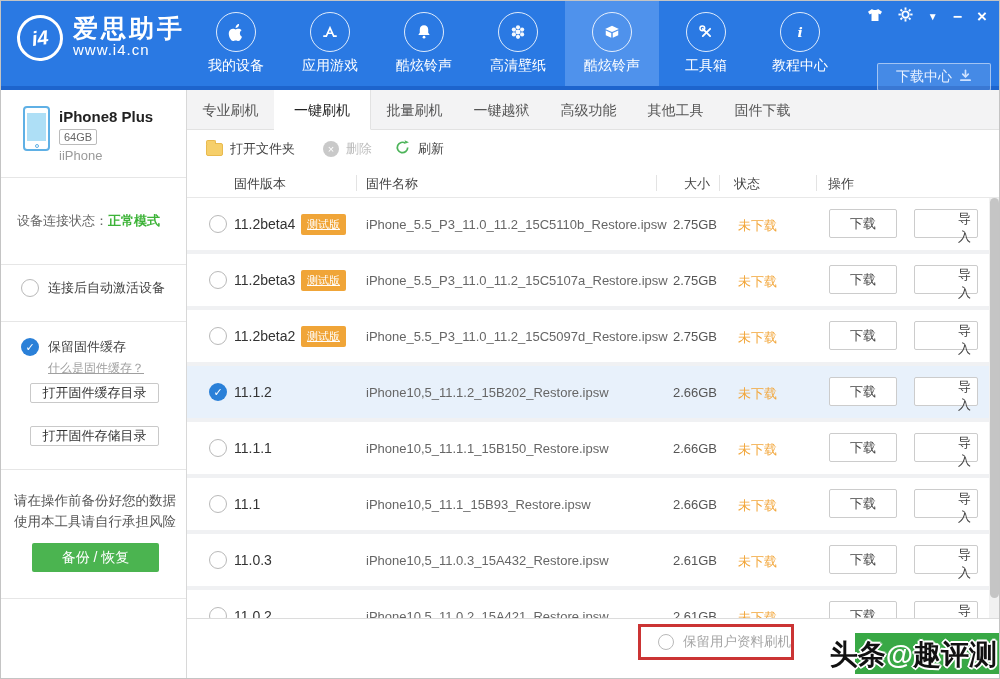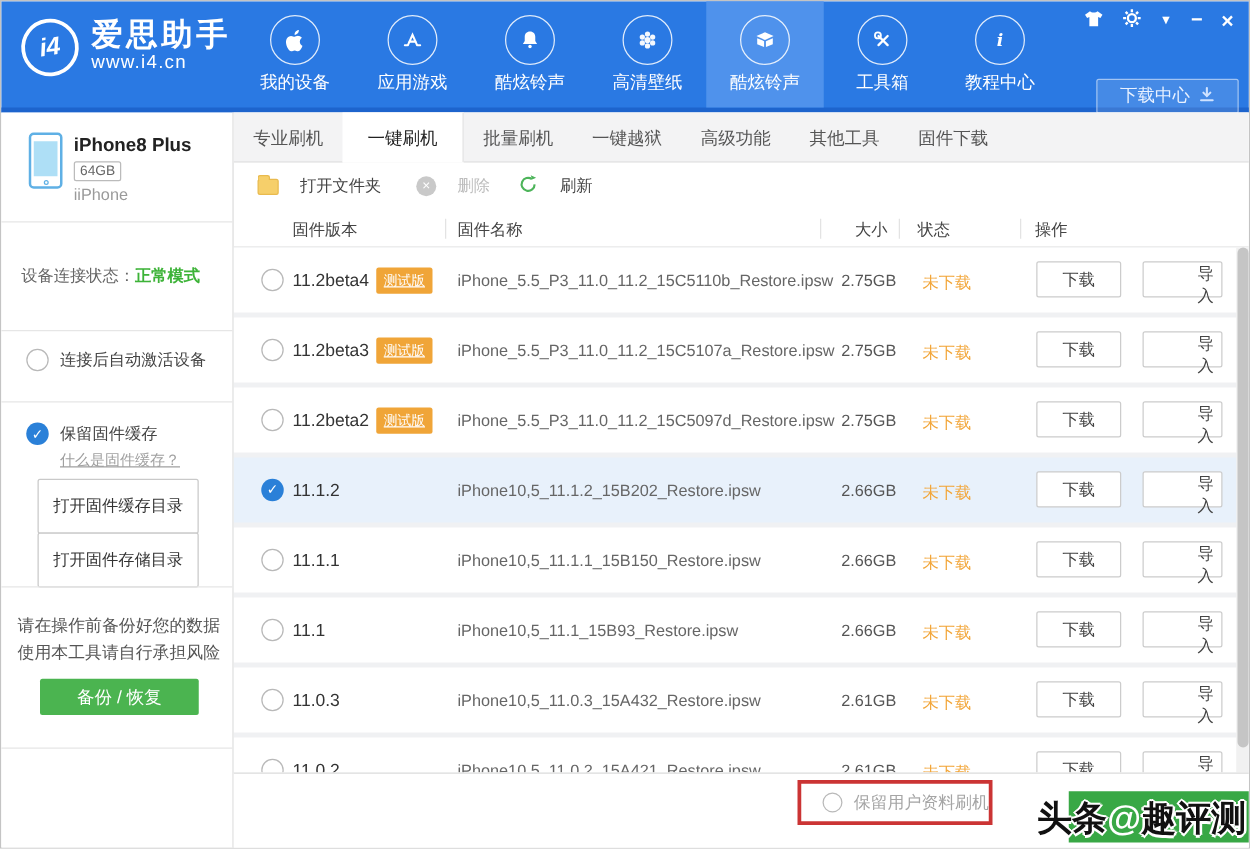--- a/index.html
+++ b/index.html
@@ -31,31 +31,31 @@
   .dev-cap  { position:absolute; left:58px; top:39px; font-size:11px; color:#666; border:1px solid #bbb; border-radius:2px; padding:1px 4px; }
   .dev-nick { position:absolute; left:58px; top:58px; font-size:13px; color:#9a9a9a; }
   .conn { position:absolute; left:16px; top:122px; font-size:13px; color:#666; }
   .conn b { color:#3db338; font-weight:bold; }
   .radio { width:18px; height:18px; border:1px solid #b9b9b9; border-radius:50%; background:#fff; display:inline-block; }
   .check-circle { width:18px; height:18px; border-radius:50%; background:#2a80d8; color:#fff; font-size:11px; display:flex; align-items:center; justify-content:center; }
   .check-circle::after { content:"✓"; }
   .side-row-activate { position:absolute; left:20px; top:189px; display:flex; align-items:center; gap:9px; font-size:13px; color:#444; cursor:pointer; }
   .side-row-cache { position:absolute; left:20px; top:248px; display:flex; align-items:flex-start; gap:9px; font-size:13px; color:#444; cursor:pointer; }
   .cache-help { position:absolute; left:47px; top:270px; font-size:12px; color:#a0a0a0; text-decoration:underline; cursor:pointer; }
-  .side-btn { position:absolute; left:29px; width:129px; height:44px; background:#fff; border:1px solid #c9c9c9; font-size:13px; color:#333; border-radius:2px; cursor:pointer; font-family:Liberation Sans, sans-serif; }
+  .side-btn { position:absolute; left:29px; width:129px; height:20px; background:#fff; border:1px solid #c9c9c9; font-size:13px; color:#333; border-radius:2px; cursor:pointer; font-family:Liberation Sans, sans-serif; }
   .warning { position:absolute; left:13px; top:400px; width:162px; font-size:13.5px; color:#555; line-height:21px; text-align:center; }
   .backup-btn { position:absolute; left:31px; top:453px; width:127px; height:29px; background:#4bb450; border:none; color:#fff; font-size:14px; border-radius:2px; cursor:pointer; font-family:inherit; }
 
   
   .main { position:absolute; left:186px; top:89px; width:814px; height:590px; background:#fff; }
   .tabbar { position:absolute; left:0; top:0; width:814px; height:40px; background:#f3f3f4; border-bottom:1px solid #e2e2e2; display:flex; }
   .tab { width:87px; text-align:center; line-height:40px; font-size:14px; color:#555; cursor:pointer; }
   .tab.active { width:97px; background:#fff; border-right:1px solid #e2e2e2; border-bottom:1px solid #fff; margin-bottom:-1px; color:#222; }
   .toolbar { position:absolute; left:0; top:40px; width:814px; height:38px; display:flex; align-items:center; padding-left:19px; }
-  .tool { display:flex; align-items:center; gap:17px; font-size:13px; color:#444; cursor:pointer;text-align:center; }
+  .tool { display:flex; align-items:center; gap:7px; font-size:13px; color:#444; cursor:pointer;text-align:center; }
   .tool.disabled { color:#bdbdbd; cursor:default; }
   .folder-ico { width:17px; height:13px; background:#f6cf6a; border:1px solid #e9ba4e; border-radius:2px; position:relative; }
   .folder-ico::before { content:""; position:absolute; left:-1px; top:-4px; width:8px; height:3px; background:#f6cf6a; border:1px solid #e9ba4e; border-bottom:none; border-radius:2px 2px 0 0; }
   .del-ico { width:16px; height:16px; border-radius:50%; background:#c9c9c9; color:#fff; font-size:11px; line-height:16px; text-align:center; }
   .del-ico::after { content:"×"; }
   .tool-del { margin-left:28px; }
   .tool-refresh { margin-left:22px; }
 
   .thead { position:absolute; left:0; top:78px; width:814px; height:30px; border-bottom:1px solid #e8e8e8; font-size:13px; color:#444; }
   .thead span { position:absolute; top:7px; }

